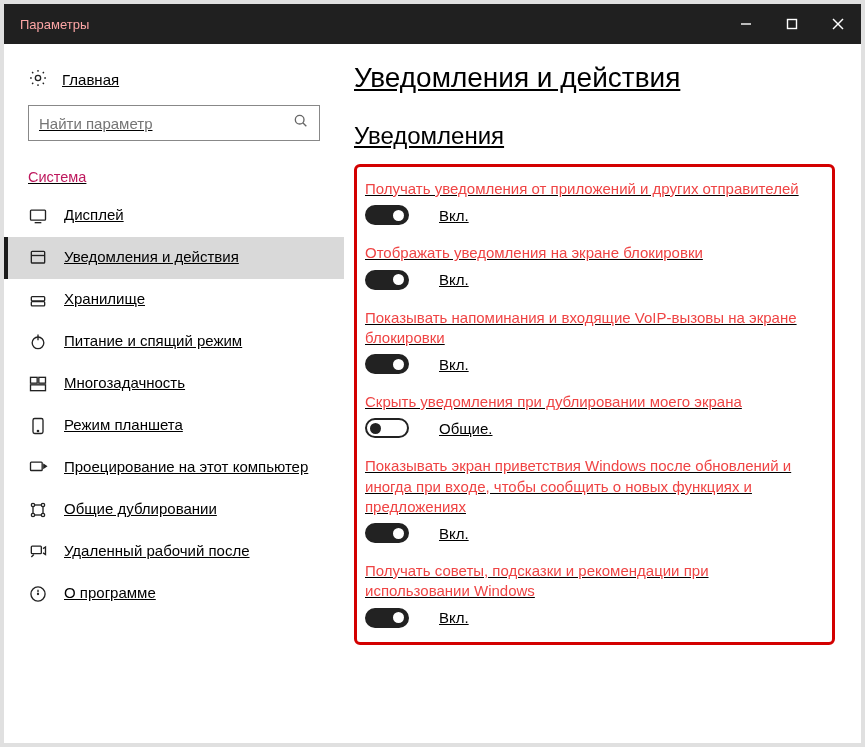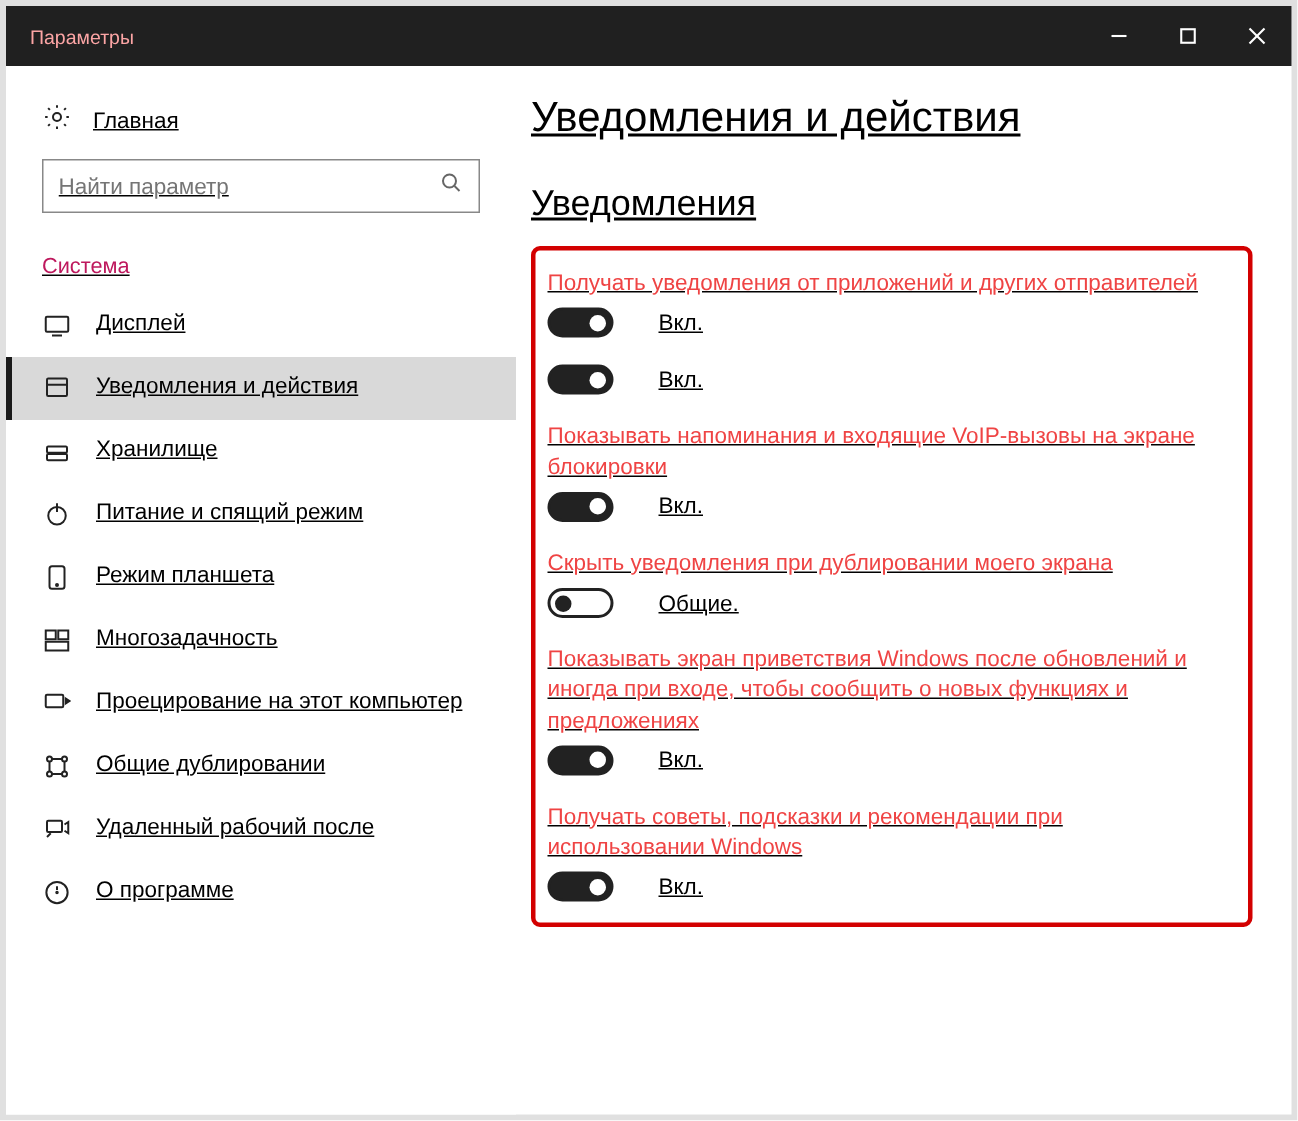--- a/index.html
+++ b/index.html
@@ -113,35 +113,35 @@
               <svg width="20" height="20" viewBox="0 0 24 24" fill="none" stroke="#222" stroke-width="1.6">
                 <circle cx="12" cy="13" r="7"></circle>
                 <line x1="12" y1="3" x2="12" y2="10"></line>
               </svg>
             </span>
             <span class="nlabel">Питание и спящий режим</span>
           </div>
           <div class="nav-item">
             <span class="nicon">
               <svg width="20" height="20" viewBox="0 0 24 24" fill="none" stroke="#222" stroke-width="1.6">
-                <rect x="6" y="3" width="12" height="18" rx="2"></rect>
-                <circle cx="12" cy="18" r="0.8" fill="#222"></circle>
-              </svg>
-            </span>
-            <span class="nlabel">Режим планшета</span>
-          </div>
-          <div class="nav-item">
-            <span class="nicon">
-              <svg width="20" height="20" viewBox="0 0 24 24" fill="none" stroke="#222" stroke-width="1.6">
                 <rect x="3" y="4" width="8" height="7"></rect>
                 <rect x="13" y="4" width="8" height="7"></rect>
                 <rect x="3" y="13" width="18" height="7"></rect>
               </svg>
             </span>
             <span class="nlabel">Многозадачность</span>
+          </div>
+          <div class="nav-item">
+            <span class="nicon">
+              <svg width="20" height="20" viewBox="0 0 24 24" fill="none" stroke="#222" stroke-width="1.6">
+                <rect x="6" y="3" width="12" height="18" rx="2"></rect>
+                <circle cx="12" cy="18" r="0.8" fill="#222"></circle>
+              </svg>
+            </span>
+            <span class="nlabel">Режим планшета</span>
           </div>
           <div class="nav-item">
             <span class="nicon">
               <svg width="20" height="20" viewBox="0 0 24 24" fill="none" stroke="#222" stroke-width="1.6">
                 <rect x="3" y="5" width="14" height="10" rx="1"></rect>
                 <path d="M19 8l3 2-3 2z" fill="#222"></path>
               </svg>
             </span>
             <span class="nlabel">Проецирование на этот компьютер</span>
           </div>
@@ -191,20 +191,21 @@
             <div class="setting">
               <div class="desc">Получать уведомления от приложений и других отправителей</div>
               <div class="toggle-row">
                 <div class="toggle on">
                   <div class="knob"></div>
                 </div>
                 <span>Вкл.</span>
               </div>
             </div>
             <div class="setting">
+              <div class="desc">Отображать уведомления на экране блокировки</div>
               <div class="toggle-row">
                 <div class="toggle on">
                   <div class="knob"></div>
                 </div>
                 <span>Вкл.</span>
               </div>
             </div>
             <div class="setting">
               <div class="desc">Показывать напоминания и входящие VoIP-вызовы на экране блокировки</div>
               <div class="toggle-row">

